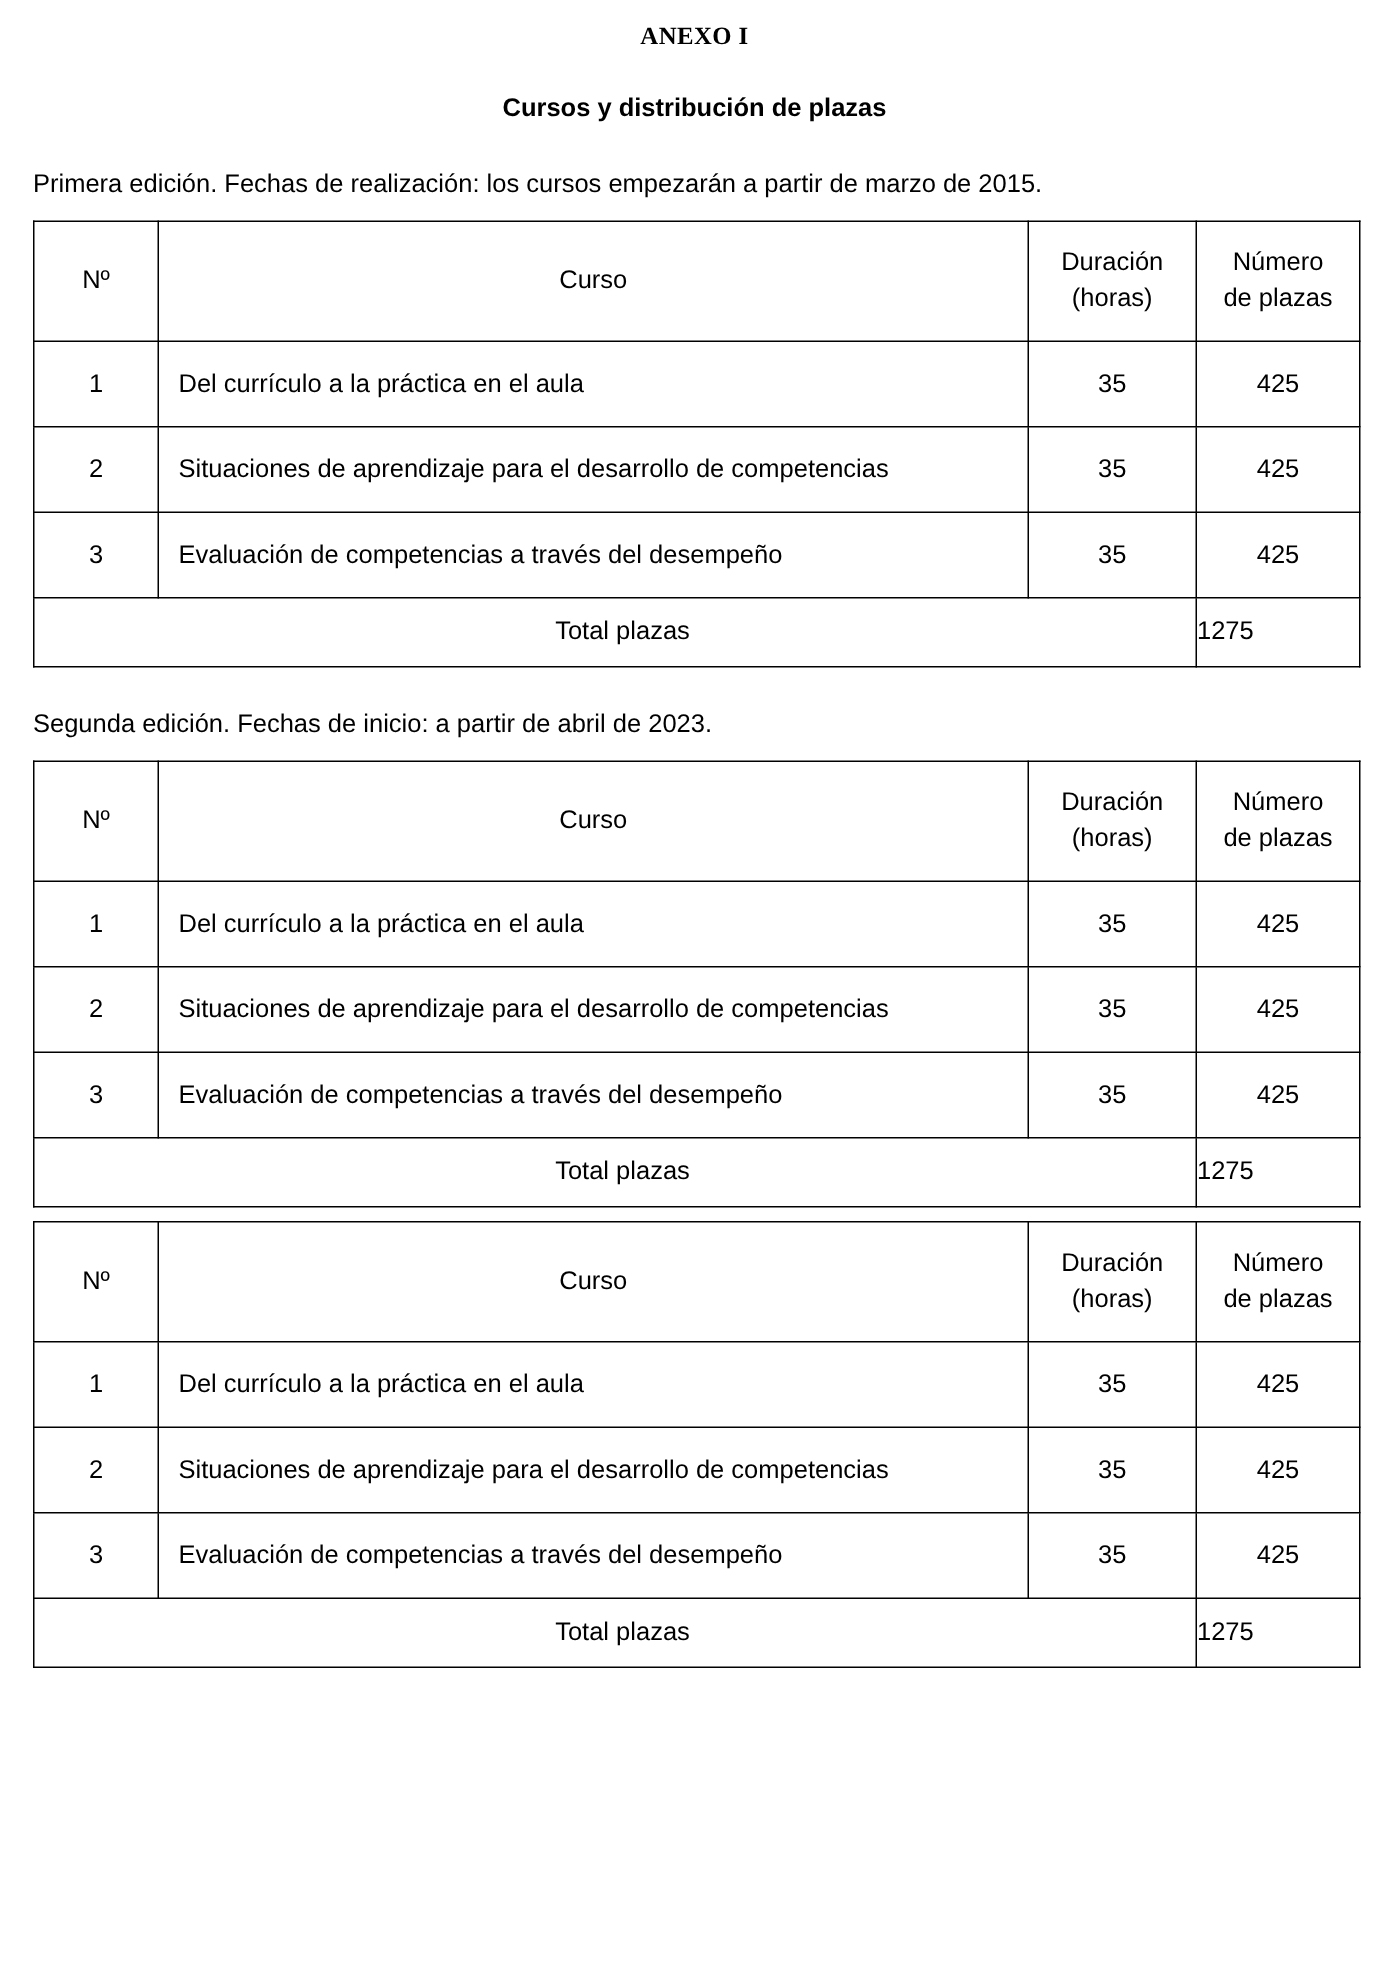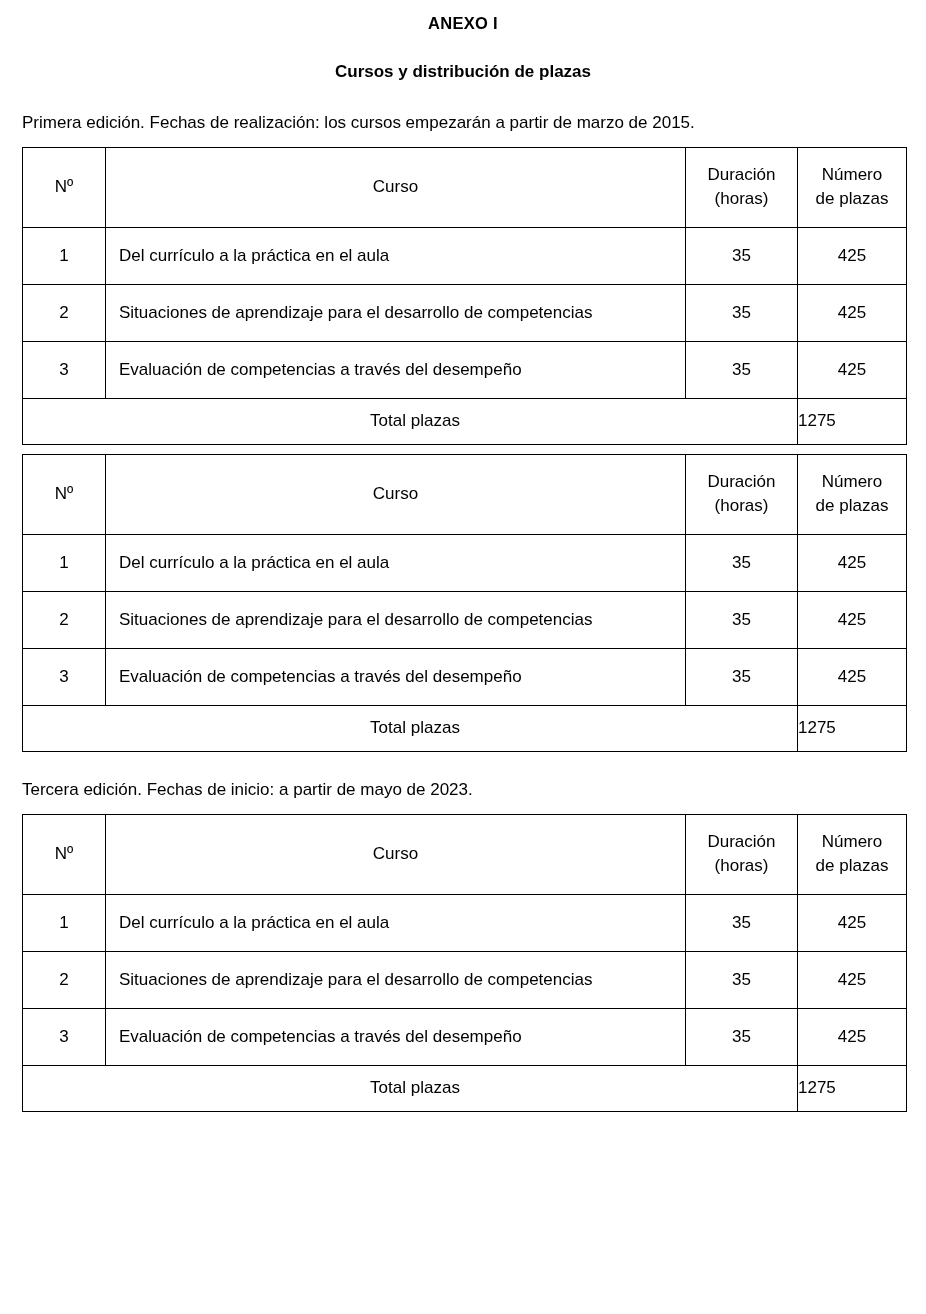--- a/index.html
+++ b/index.html
@@ -23,20 +23,21 @@
     padding: 0 21px;
     overflow: hidden;
   }
   .doc-title {
     text-align: center;
     font-weight: bold;
     font-size: 16.5px;
     letter-spacing: 0.3px;
     margin: 14px 0 0 0;
     line-height: 1.2;
+    font-family: Liberation Serif, serif;
   }
   .intro-paragraph {
     font-size: 17px;
     line-height: 31px;
     text-align: left;
     margin: 21px 0 0 1px;
     padding-right: 2px;
   }
   .section-center {
     text-align: center;
@@ -155,20 +156,21 @@
       </tr>
     </tbody>
     <tfoot>
       <tr>
         <td class="cell-total-label" colspan="3">Total plazas</td>
         <td class="cell-total-value">1275</td>
       </tr>
     </tfoot>
   </table>
 
+  <p class="edition-line second">Segunda edición. Fechas de inicio: a partir de abril de 2023.</p>
 
   <table class="courses">
     <colgroup>
       <col class="c-num">
         <col class="c-name">
         <col class="c-dur">
         <col class="c-seats">
     </colgroup>
     <thead>
       <tr>
@@ -205,21 +207,20 @@
       </tr>
     </tbody>
     <tfoot>
       <tr>
         <td class="cell-total-label" colspan="3">Total plazas</td>
         <td class="cell-total-value">1275</td>
       </tr>
     </tfoot>
   </table>
 
-  <p class="edition-line third">Tercera edición. Fechas de inicio: a partir de mayo de 2023.</p>
 
   <table class="courses">
     <colgroup>
       <col class="c-num">
         <col class="c-name">
         <col class="c-dur">
         <col class="c-seats">
     </colgroup>
     <thead>
       <tr>

